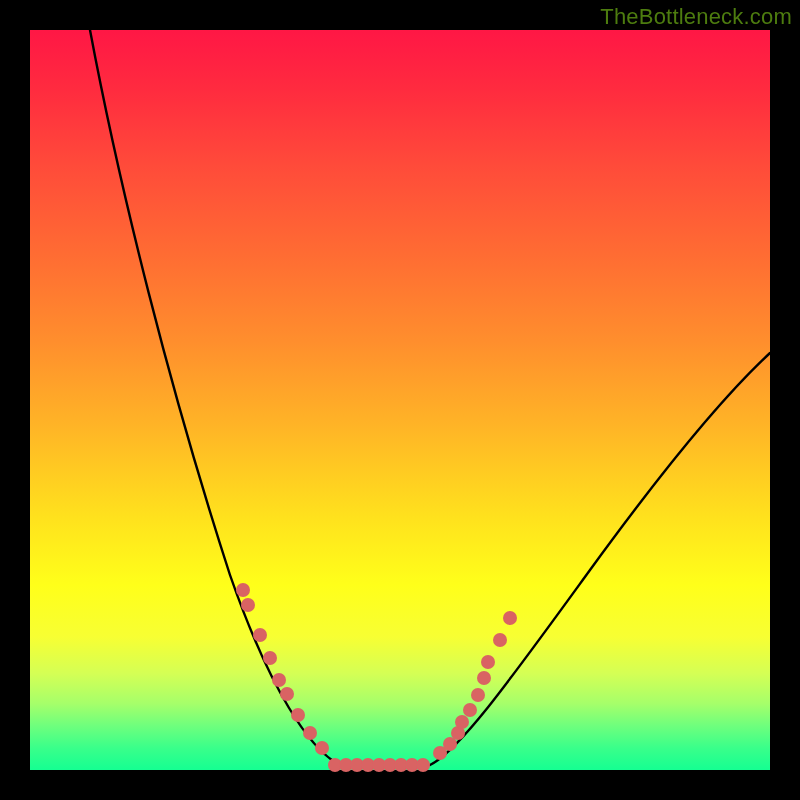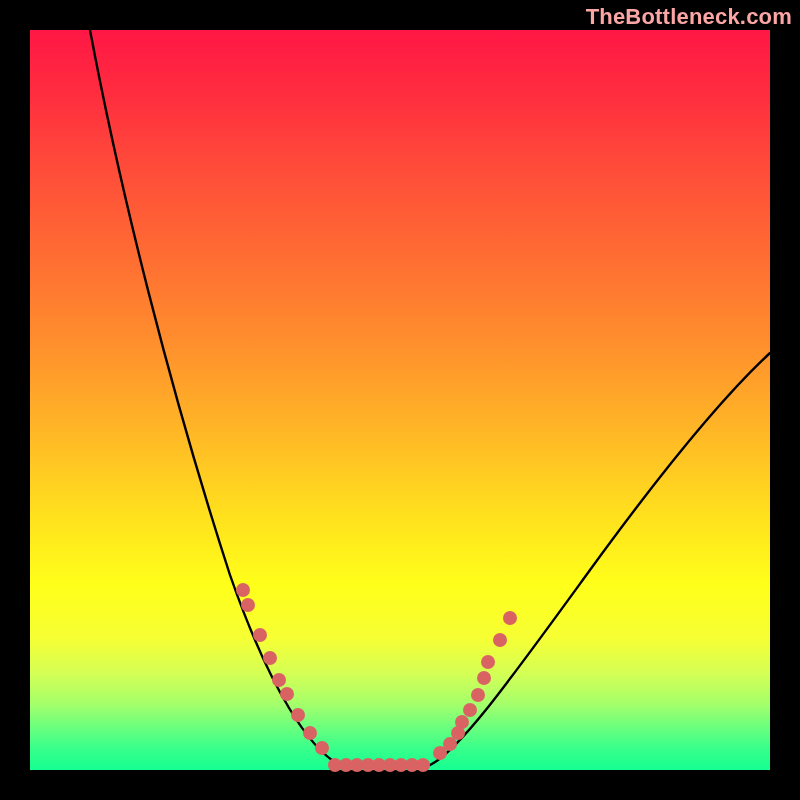--- a/index.html
+++ b/index.html
@@ -42,22 +42,22 @@
       #6fff7d 94%,
       #3aff8a 97%,
       #15ff92 100%
     );
   }
   .watermark {
     position: absolute;
     top: 4px;
     right: 8px;
     font-size: 22px;
-    font-weight: 700;
-    color: #fca5a5;
+    font-weight: 400;
+    color: #4d7c0f;
     letter-spacing: 0.2px;
   }
   svg.curve {
     position: absolute;
     top: 30px;
     left: 30px;
     width: 740px;
     height: 740px;
     overflow: visible;
   }

